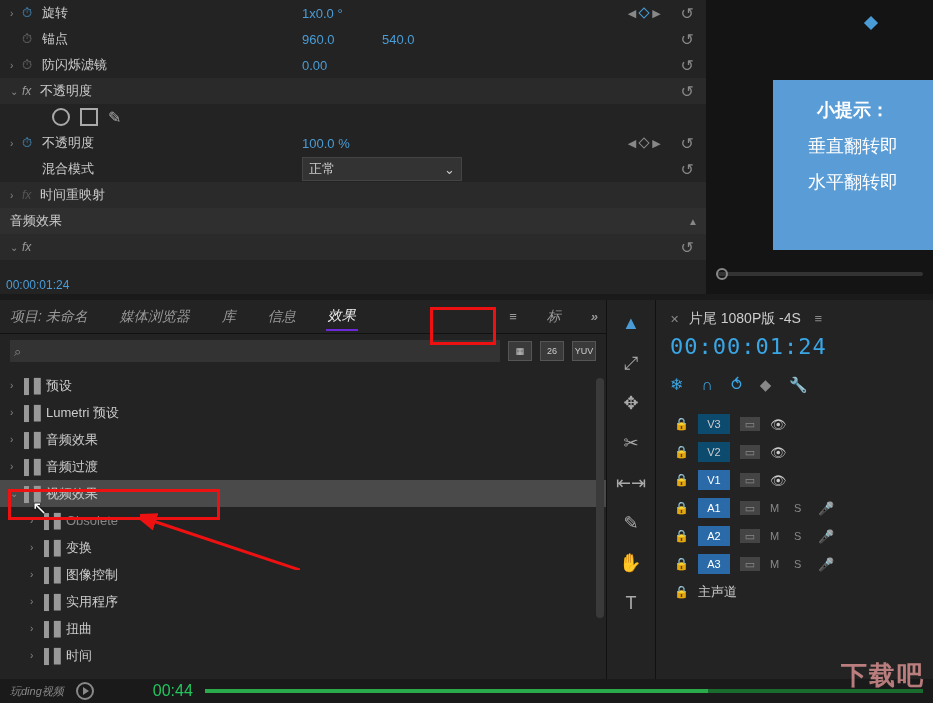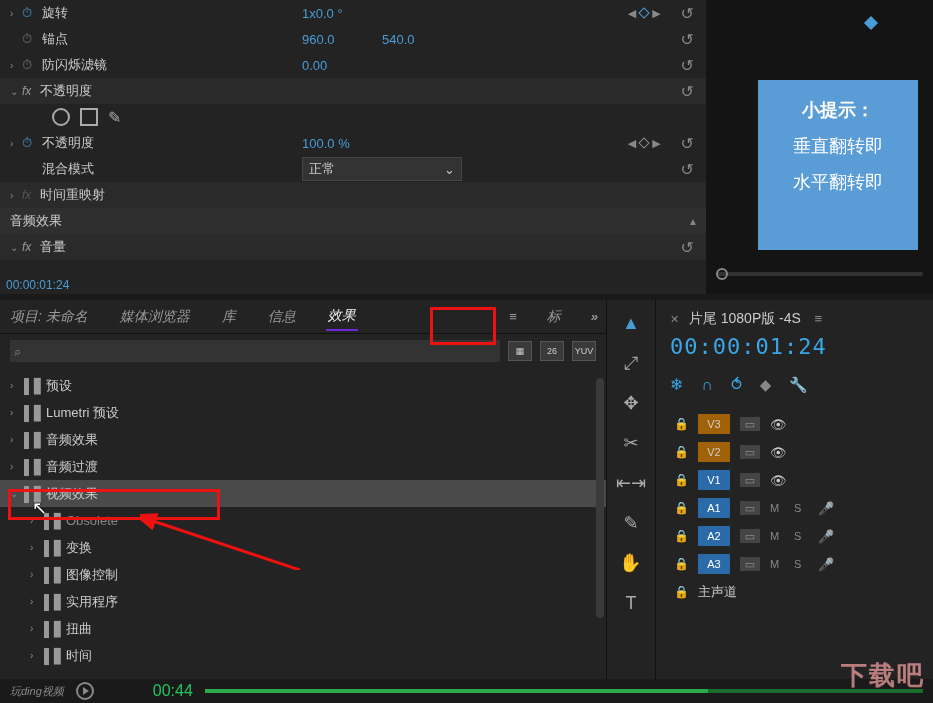--- a/index.html
+++ b/index.html
@@ -25,21 +25,21 @@
 .mask-tools { padding-left: 52px; display: flex; gap: 10px; align-items: center; height: 26px; }
 .mask-tools .tool { width: 18px; height: 18px; border: 2px solid #aaa; }
 .mask-tools .tool.ellipse { border-radius: 50%; }
 .mask-tools .tool.pen { border: none; color: #aaa; font-size: 16px; }
 .section-collapse { position: absolute; right: 8px; color: #888; font-size: 10px; cursor: pointer; }
 .timecode-small { position: absolute; top: 278px; left: 6px; color: #4a9cd6; font-size: 12px; }
 
 
 .preview { position: absolute; top: 0; left: 706px; right: 0; height: 294px; background: #141414; }
 .marker { position: absolute; top: 18px; left: 160px; width: 10px; height: 10px; background: #4a9cd6; transform: rotate(45deg); }
-.tip-card { position: absolute; top: 80px; right: 15px; width: 160px; height: 170px; background: #5a9cd6; color: #fff; padding: 12px 10px; font-size: 18px; line-height: 2; text-align: center; }
+.tip-card { position: absolute; top: 80px; right: 0; width: 160px; height: 170px; background: #5a9cd6; color: #fff; padding: 12px 10px; font-size: 18px; line-height: 2; text-align: center; }
 .scrub { position: absolute; bottom: 18px; left: 10px; right: 10px; height: 4px; background: #333; border-radius: 2px; }
 .scrub-handle { position: absolute; bottom: 14px; left: 10px; width: 12px; height: 12px; border: 2px solid #888; border-radius: 50%; }
 
 
 .proj-panel { position: absolute; top: 300px; left: 0; width: 606px; height: 380px; background: #232323; }
 .tabs { display: flex; align-items: center; height: 34px; padding: 0 8px; gap: 28px; border-bottom: 1px solid #111; font-style: italic; }
 .tabs .tab { color: #999; cursor: pointer; padding: 4px 2px; font-size: 14px; }
 .tabs .tab.active { color: #eee; border-bottom: 2px solid #6d28d9; }
 .tabs .menu { margin-left: auto; color: #999; cursor: pointer; }
 .tabs .overflow { color: #999; cursor: pointer; font-weight: bold; }
@@ -78,21 +78,21 @@
 .tl-close { color: #888; font-size: 11px; margin-right: 6px; }
 .tl-title { color: #ccc; font-size: 14px; }
 .tl-menu { margin-left: 10px; color: #888; }
 .tl-time { color: #3aa6e6; font-size: 22px; margin-top: 6px; font-family: monospace; letter-spacing: 1px; }
 .tl-toolbar { display: flex; gap: 18px; padding: 6px 14px; align-items: center; }
 .tl-toolbar .snap { color: #3aa6e6; font-size: 16px; cursor: pointer; }
 .tl-toolbar .tool { color: #888; font-size: 15px; cursor: pointer; }
 .tracks { padding: 10px 4px; }
 .track { display: flex; align-items: center; height: 28px; gap: 10px; padding-left: 14px; }
 .track .lock { color: #888; width: 14px; font-size: 12px; cursor: pointer; }
-.track .tname { width: 32px; height: 20px; display: flex; align-items: center; justify-content: center; font-size: 11px; color: #ccc; background: #a16207; cursor: pointer; }
+.track .tname { width: 32px; height: 20px; display: flex; align-items: center; justify-content: center; font-size: 11px; color: #ccc; background: #0c4a6e; cursor: pointer; }
 .track .tname.on { background: #2a6aa8; color: #fff; }
 .track .strip { width: 20px; height: 14px; background: #444; cursor: pointer; display:flex; align-items:center; justify-content:center; color:#888; font-size:11px; }
 .track .eye { color: #ccc; width: 18px; cursor: pointer; }
 .track .mute, .track .solo { width: 14px; color: #888; font-size: 11px; cursor: pointer; }
 .track .mic { color: #888; font-size: 13px; cursor: pointer; }
 
 
 .vid-bar { position: absolute; bottom: 0; left: 0; right: 0; height: 24px; background: #1a1a1a; display: flex; align-items: center; padding: 0 10px; gap: 12px; }
 .vid-bar .logo { color: #888; font-size: 11px; font-style: italic; text-align: center; }
 .vid-bar .play { width: 18px; height: 18px; border: 2px solid #888; border-radius: 50%; display: flex; align-items: center; justify-content: center; cursor: pointer; }
@@ -175,21 +175,20 @@
     <span class="fx-icon" style="color:#555">fx</span>
     <span class="label">时间重映射</span>
   </div>
   <div class="fx-row section" style="background:#2f2f2f">
     <span class="label">音频效果</span>
     <span class="section-collapse">▲</span>
   </div>
   <div class="fx-row section">
     <span class="arrow down">⌄</span>
     <span class="fx-icon">fx</span>
-    <span class="label">音量</span>
     <span class="kf-nav"></span>
     <span class="reset">↺</span>
   </div>
   <div class="timecode-small">00:00:01:24</div>
 </div>
 
 <div class="preview">
   <div class="marker"></div>
   <div class="tip-card">
     <div style="font-weight:bold">小提示：</div>

